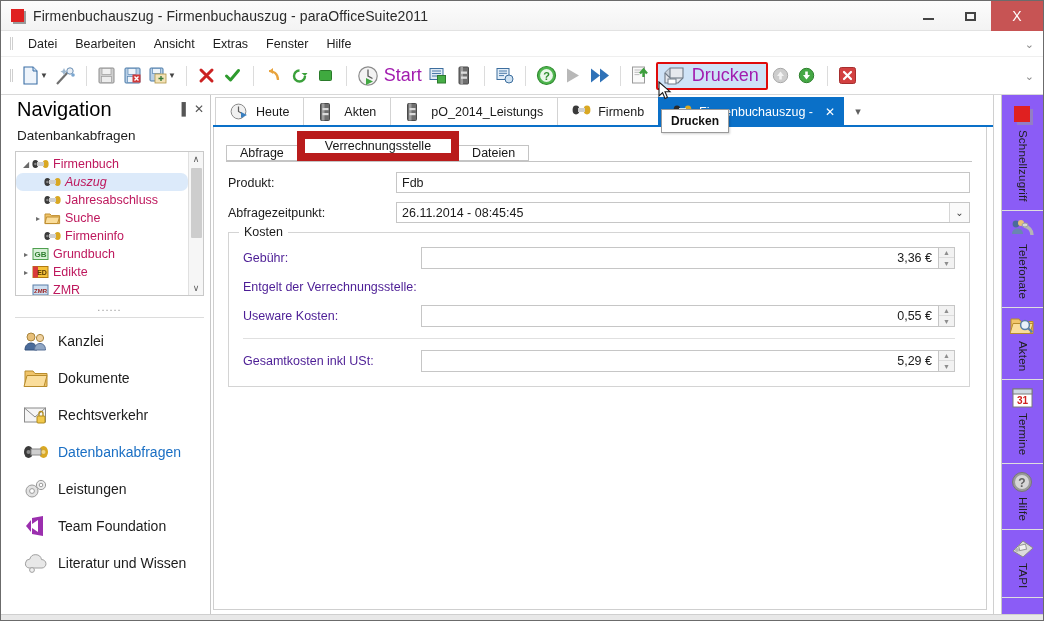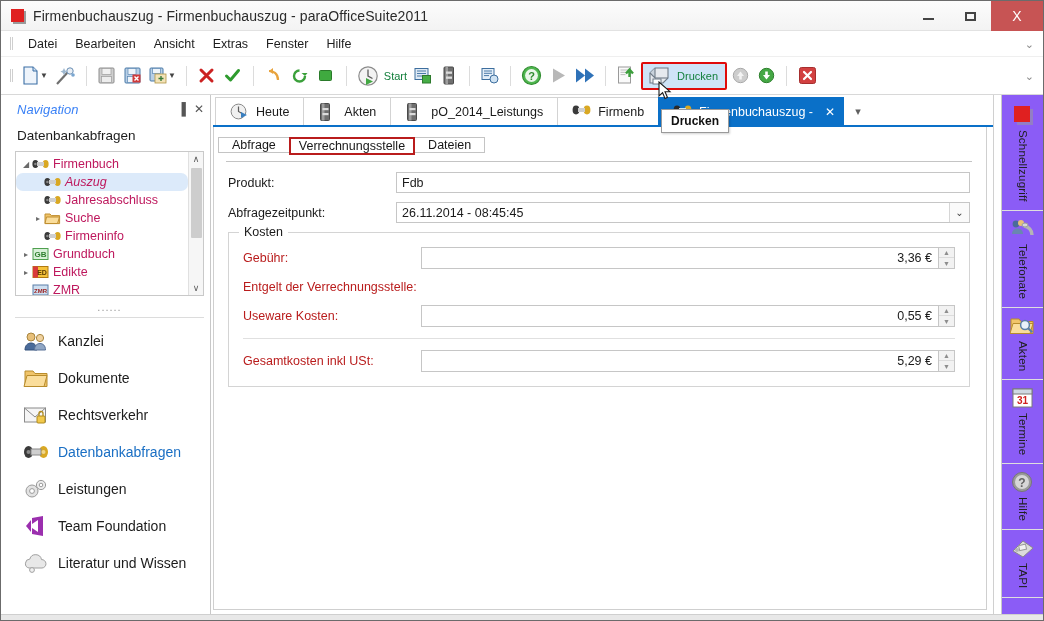--- a/index.html
+++ b/index.html
@@ -104,21 +104,21 @@
   }
   .tsep { width: 1px; height: 20px; background: #dcdcdc; margin: 0 7px; flex: 0 0 auto; }
   .tbtn {
     display: flex; align-items: center; justify-content: center;
     height: 28px; min-width: 26px;
     padding: 0 3px;
     cursor: default;
     flex: 0 0 auto;
   }
   .tdrop { font-size: 8px; color: #444; margin-left: 1px; }
-  .tlabel { font-size: 11px; margin-left: 5px; color: #15803d; }
+  .tlabel { font-size: 18px; margin-left: 5px; color: #a21caf; }
 
   .drucken-btn {
     display: flex; align-items: center;
     height: 28px; padding: 0 7px 0 4px;
     background: #cfe3f7;
     border: 2px solid #e00b0b;
     border-radius: 2px;
     margin-left: 2px;
     position: relative;
     cursor: default;
@@ -147,21 +147,21 @@
     display: flex; flex-direction: column;
     border-right: 1px solid #c8c8c8;
     background: #ffffff;
     margin-left: 8px;
   }
   .nav-header {
     display: flex; align-items: center;
     padding: 6px 6px 6px 8px;
     height: 28px;
   }
-  .nav-title { font-size: 13px; color: #3b82f6; flex: 1 1 auto; font-style: italic; }
+  .nav-title { font-size: 20px; color: #000000; flex: 1 1 auto; }
   .nav-hdr-icon { color: #555; font-size: 12px; margin-left: 8px; cursor: default; }
   .nav-sub {
     font-size: 13.5px; color: #1c1c1c;
     padding: 5px 8px 8px 8px;
   }
   .tree-wrap {
     margin: 0 6px 0 6px;
     border: 1px solid #c9c9c9;
     background: #fff;
     height: 145px;
@@ -285,37 +285,37 @@
     border: 1px solid #cfcfcf;
     border-top: none;
     background: #ffffff;
     margin-right: 6px;
     min-height: 0;
     padding: 10px 0 0 0;
     display: flex; flex-direction: column;
   }
 
   .subtabs {
-    display: flex; align-items: flex-start;
+    display: flex; align-items: flex-end;
     height: 24px; min-height: 24px;
-    margin-left: 4px;
+    margin-left: 12px;
     position: relative;
   }
   .stab {
     display: flex; align-items: center;
     padding: 0 13px;
     border: 1px solid #c4c4c4;
     background: #ffffff;
     font-size: 12.5px;
     color: #171717;
     margin-right: -1px;
     cursor: default;
     white-space: nowrap;
   }
-  .stab.sel { border: 2px solid #b91c1c; z-index: 3; padding: 0 8px; }
+  .stab.sel { border: 8px solid #b91c1c; z-index: 3; padding: 0 20px; }
   .subtabs-rule {
     border-bottom: 1px solid #c4c4c4;
     margin: 0 14px 0 12px;
   }
 
   .form {
     padding: 10px 16px 0 14px;
     flex: 1 1 auto;
     min-height: 0;
   }
@@ -354,21 +354,21 @@
   .group-title {
     position: absolute; top: -8px; left: 10px;
     background: #ffffff;
     padding: 0 5px;
     font-size: 12.5px;
     color: #1a1a1a;
   }
   .krow { display: flex; align-items: center; margin-bottom: 11px; }
   .klabel {
     width: 178px; flex: 0 0 178px;
-    font-size: 12.5px; color: #b91c1c;
+    font-size: 12.5px; color: #4c1d95;
   }
   .kfield { flex: 1 1 auto; display: flex; min-width: 0; }
   .kinput {
     flex: 1 1 auto;
     height: 22px;
     border: 1px solid #c6c6c6;
     border-right: none;
     background: #ffffff;
     display: flex; align-items: center; justify-content: flex-end;
     padding: 0 6px;

